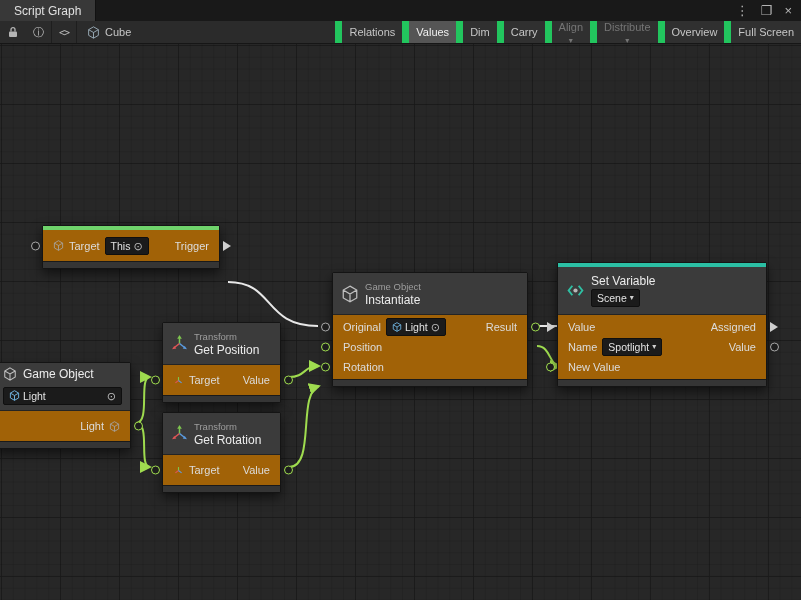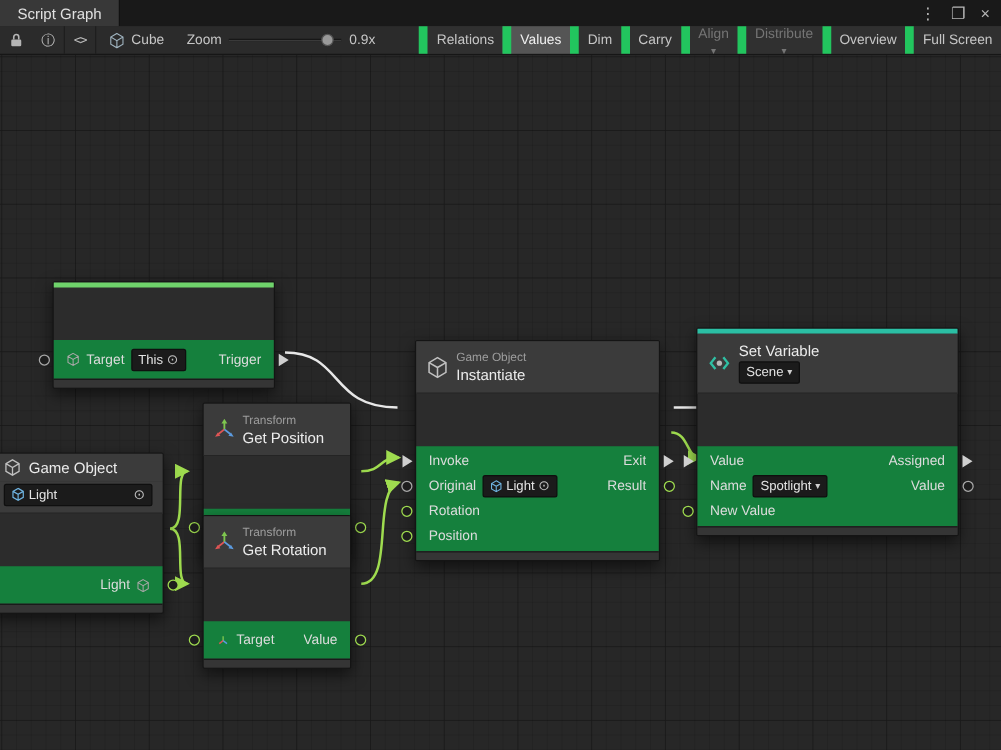--- a/index.html
+++ b/index.html
@@ -44,21 +44,21 @@
   .wire.white { stroke:#e8e8e8; }
   .wire.green { stroke:#9fdc4f; }
 
   
   .node { position:absolute; z-index:2; background:#2c2c2c; border:1px solid #141414; border-radius:2px; box-shadow:0 5px 12px rgba(0,0,0,0.55); font-size:11px; color:#dcdcdc; }
   .accent { height:4px; }
   .node-header { background:#3b3b3b; display:flex; align-items:center; gap:6px; padding:4px 8px; border-bottom:1px solid #242424; }
   .hcol { display:flex; flex-direction:column; gap:1px; }
   .node-title { font-size:12px; color:#ececec; white-space:nowrap; }
   .node-cat, .node-sub { font-size:9.5px; color:#9e9e9e; white-space:nowrap; }
-  .node-ports { background:#15803d; padding:2px 0;margin-top:42px; }
+  .node-ports { background:#a16207; padding:2px 0; }
   .port-row { position:relative; display:flex; align-items:center; padding:0 10px; }
   .row-left { display:flex; align-items:center; gap:5px; min-width:0; }
   .row-right { margin-left:auto; display:flex; align-items:center; gap:5px; }
   .plabel { white-space:nowrap; overflow:hidden; }
   .node-footer { height:7px; background:#353535; border-top:1px solid #1a1a1a; }
 
   
   .port { position:absolute; top:50%; transform:translateY(-50%); }
   .port-circle { width:9px; height:9px; border-radius:50%; background:#1d1d1d; border:1.5px solid #a8a8a8; }
   .port-circle.green { border-color:#9fdc4f; }
@@ -100,28 +100,20 @@
     <span class="tool-icon code-glyph">&lt;&gt;</span>
     <div class="sep"></div>
     <div class="target-group">
       <span class="icon">
         <svg width="13" height="13" viewBox="0 0 16 16">
             <path d="M8 1 L14 4.5 V11.5 L8 15 L2 11.5 V4.5 Z M2 4.5 L8 8 L14 4.5 M8 8 V15" fill="none" stroke="#9fb3bf" stroke-width="1.1"></path>
           </svg>
       </span>
       <span>Cube</span>
     </div>
-    <div class="zoom-group">
-      <span>Zoom</span>
-      <div class="zoom-slider">
-        <div class="zoom-track"></div>
-        <div class="zoom-handle"></div>
-      </div>
-      <span>0.9x</span>
-    </div>
     <div class="tb-buttons">
       <div class="tbtn">
           <span>Relations</span>
         </div>
       <div class="tbtn active">
           <span>Values</span>
         </div>
       <div class="tbtn">
           <span>Dim</span>
         </div>
@@ -308,30 +300,20 @@
           <svg width="18" height="18" viewBox="0 0 16 16">
               <path d="M8 1 L14 4.5 V11.5 L8 15 L2 11.5 V4.5 Z M2 4.5 L8 8 L14 4.5 M8 8 V15" fill="none" stroke="#c0c0c0" stroke-width="1.1"></path>
             </svg>
         </span>
         <div class="hcol">
           <span class="node-cat">Game Object</span>
           <span class="node-title">Instantiate</span>
         </div>
       </div>
       <div class="node-ports">
-        <div class="port-row" style="height:20px;">
-          <span class="port pin arr port-arrow"></span>
-          <div class="row-left">
-              <span class="plabel">Invoke</span>
-            </div>
-          <div class="row-right">
-              <span class="plabel">Exit</span>
-            </div>
-          <span class="port pout arr port-arrow"></span>
-        </div>
         <div class="port-row" style="height:20px;justify-content:center;">
           <span class="port pin port-circle"></span>
           <div class="row-left">
             <span class="plabel">Original</span>
             <span class="chip">
               <span class="icon">
                 <svg width="10" height="10" viewBox="0 0 16 16">
                     <path d="M8 1 L14 4.5 V11.5 L8 15 L2 11.5 V4.5 Z M2 4.5 L8 8 L14 4.5 M8 8 V15" fill="none" stroke="#6fb3e0" stroke-width="1.4"></path>
                   </svg>
               </span>
@@ -340,27 +322,27 @@
             </span>
           </div>
           <div class="row-right">
               <span class="plabel">Result</span>
             </div>
           <span class="port pout port-circle green"></span>
         </div>
         <div class="port-row" style="height:20px;">
           <span class="port pin port-circle green"></span>
           <div class="row-left">
-              <span class="plabel">Rotation</span>
+              <span class="plabel">Position</span>
             </div>
         </div>
         <div class="port-row" style="height:20px;">
           <span class="port pin port-circle green"></span>
           <div class="row-left">
-              <span class="plabel">Position</span>
+              <span class="plabel">Rotation</span>
             </div>
         </div>
       </div>
       <div class="node-footer"></div>
     </div>
 
     <div class="node" style="left:557px; top:218px; width:210px;">
       <div class="accent" style="background:#2bbfa4;"></div>
       <div class="node-header" style="height:48px;">
         <span class="icon">

